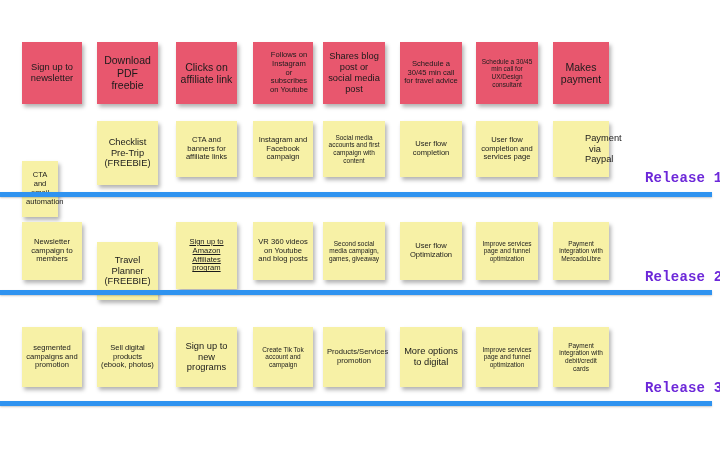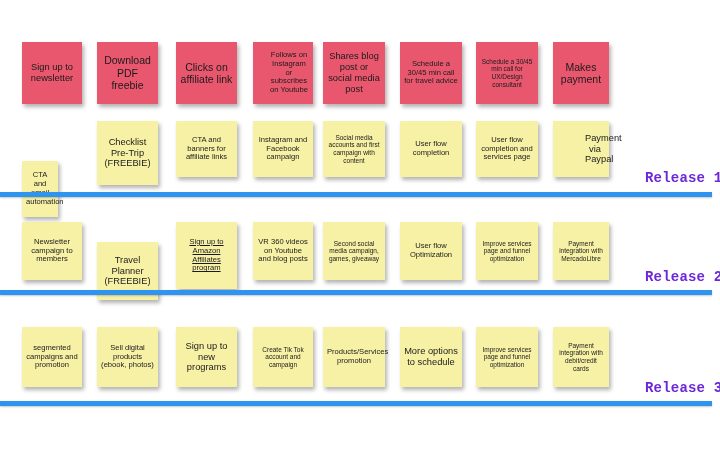--- a/index.html
+++ b/index.html
@@ -137,21 +137,21 @@
     <div class="note yellow fs-md" style="left: 176px; top: 327px; width: 61px; height: 60px;">
       <span>Sign up to new programs</span>
     </div>
     <div class="note yellow fs-xs" style="left: 253px; top: 327px; width: 60px; height: 60px;">
       <span>Create Tik Tok account and campaign</span>
     </div>
     <div class="note yellow fs-sm" style="left: 323px; top: 327px; width: 62px; height: 60px;">
       <span>Products/Services promotion</span>
     </div>
     <div class="note yellow fs-md" style="left: 400px; top: 327px; width: 62px; height: 60px;">
-      <span>More options to schedule</span>
+      <span>More options to digital</span>
     </div>
     <div class="note yellow fs-xs" style="left: 476px; top: 327px; width: 62px; height: 60px;">
       <span>Improve services page and funnel optimization</span>
     </div>
     <div class="note yellow fs-xs" style="left: 553px; top: 327px; width: 56px; height: 60px;">
       <span>Payment integration with debit/credit cards</span>
     </div>
     <div class="release-line" style="top: 401px; width: 712px;"></div>
     <div class="release-label" style="top: 380px; left: 645px;">Release 3</div>
   </div>

